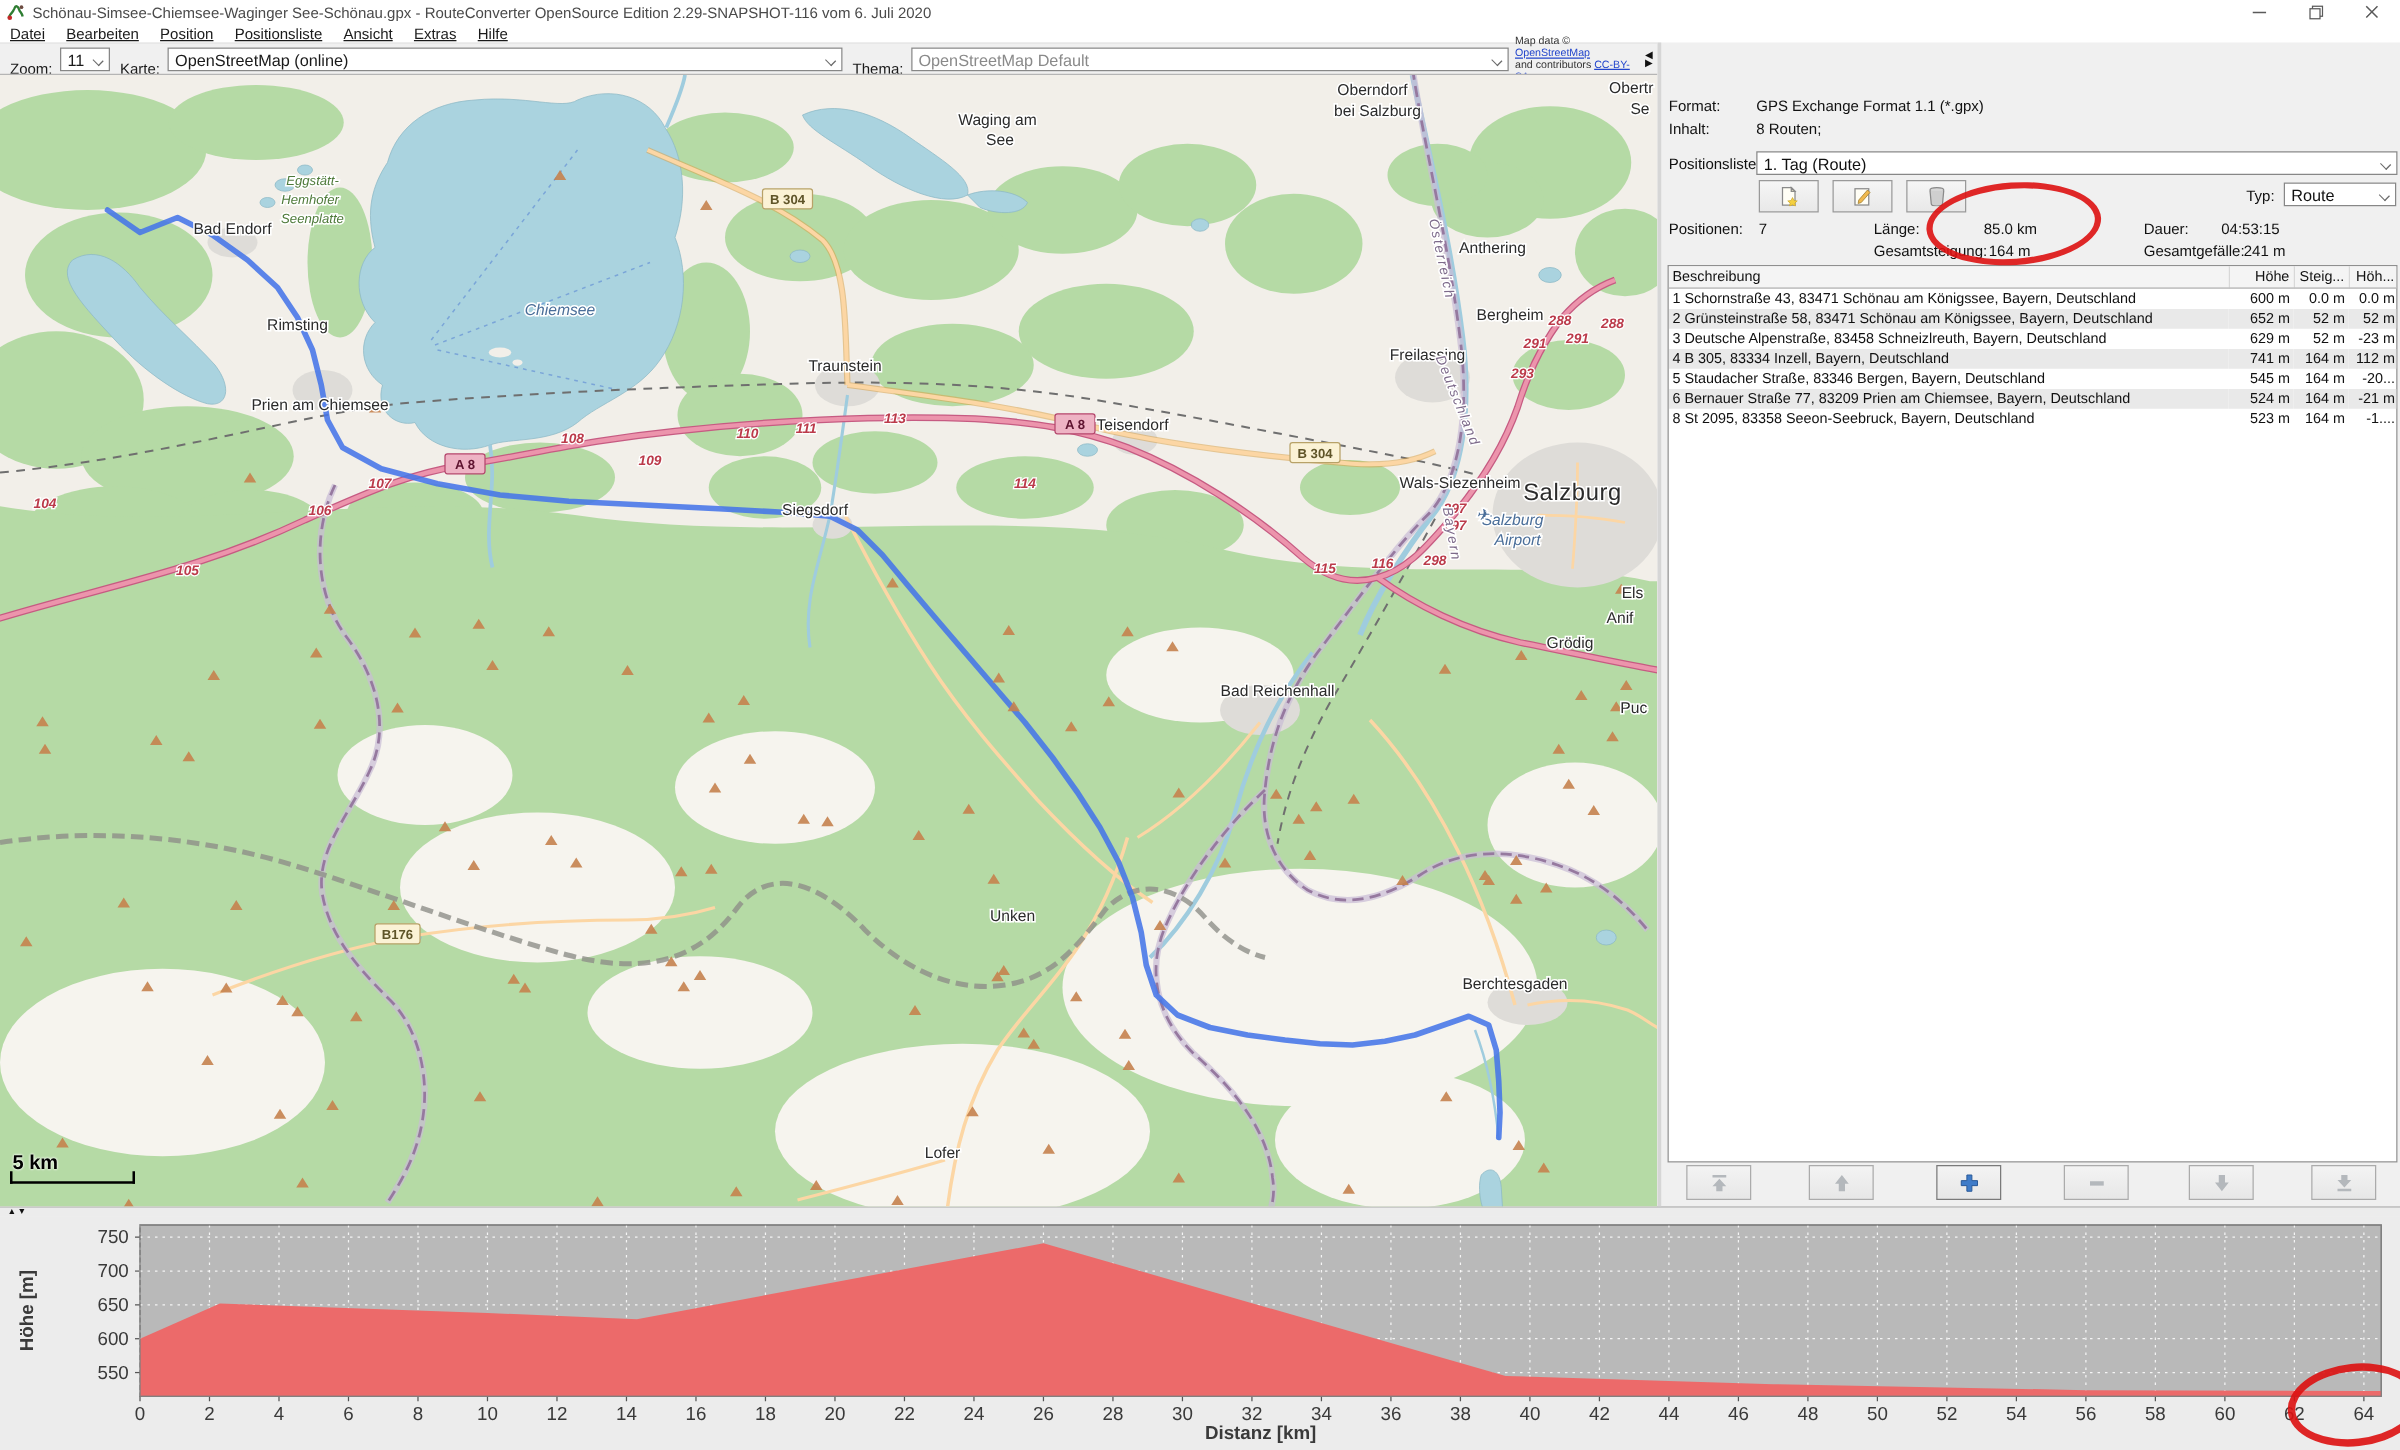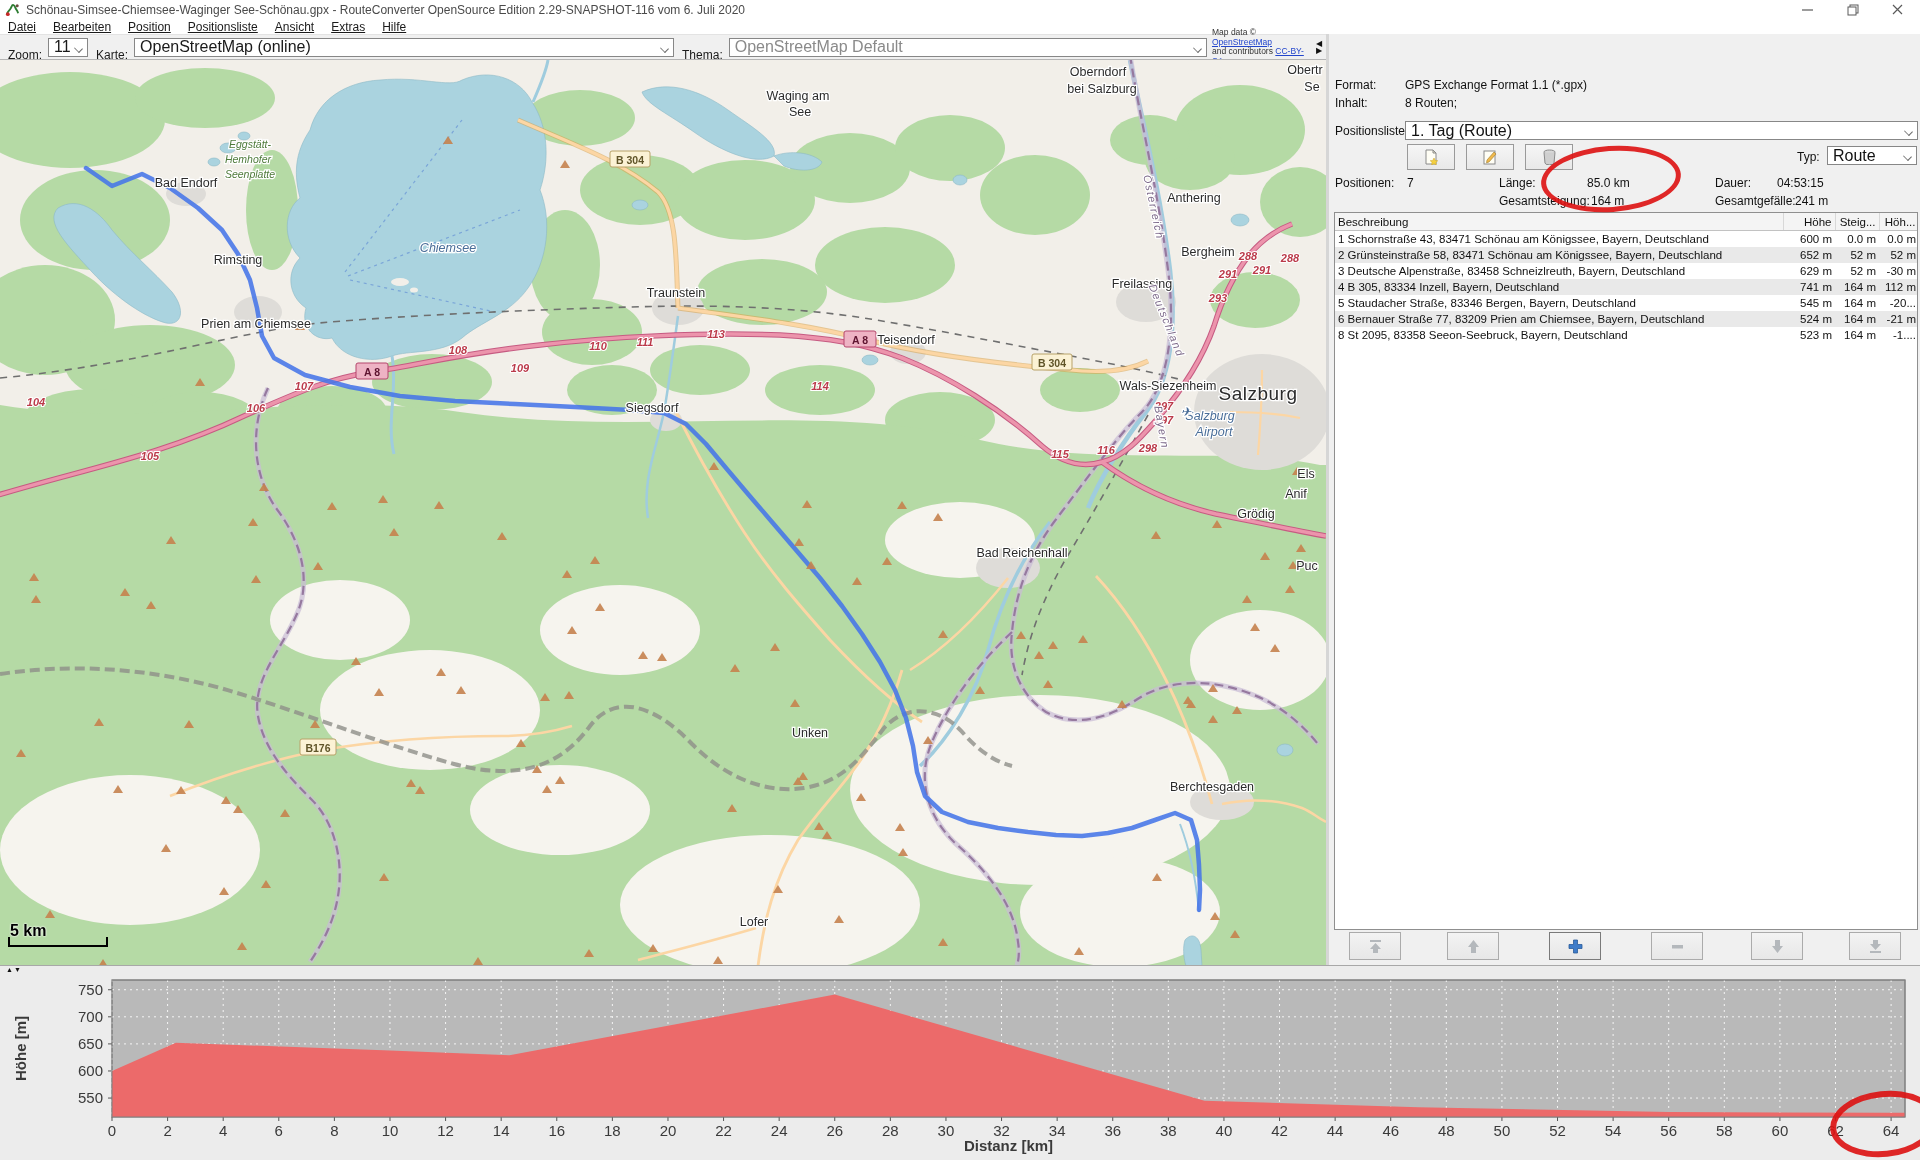--- a/index.html
+++ b/index.html
@@ -12,21 +12,21 @@
   .win-controls{margin-left:auto;display:flex;align-items:center;height:19px;}
   .win-btn{width:45px;height:19px;display:flex;align-items:center;justify-content:center;color:#5a5a5a;}
 
   
   .menubar{height:15px;display:flex;align-items:center;background:#ffffff;font-size:12px;color:#1a1a1a;padding-left:8px;gap:17px;text-decoration:underline;}
   .menubar span{cursor:default;}
 
   
   .toolbar{height:25px;width:1326px;background:#f0f0f0;display:flex;align-items:center;font-size:12px;color:#1a1a1a;border-top:1px solid #e3e3e3;box-sizing:border-box;}
   .toolbar label{margin:16px 6px 0 8px;}
-  .combo{height:19px;background:#fff;border:1px solid #878787;display:flex;align-items:center;padding:0 18px 0 5px;position:relative;box-sizing:border-box;font-size:16px;white-space:nowrap;}
+  .combo{height:19px;background:#fff;border:1px solid #878787;display:flex;align-items:flex-end;padding:0 18px 0 5px;position:relative;box-sizing:border-box;font-size:13px;white-space:nowrap;}
   .combo .chev{position:absolute;right:5px;top:6px;width:6px;height:6px;border-right:1.4px solid #6a6a6a;border-bottom:1.4px solid #6a6a6a;transform:rotate(45deg) scaleY(.8);}
   .combo.gray span{color:#8a8a8a;}
   .attrib{margin-left:auto;font-size:8.5px;line-height:9.5px;color:#333;text-align:left;width:100px;}
   .attrib a{color:#2245cc;text-decoration:underline;}
   .split-arrows{width:14px;font-size:8px;color:#111;line-height:7px;text-align:center;}
 
   
   .main{display:flex;height:931px;position:relative;}
   .left-col{width:1326px;display:flex;flex-direction:column;}
   .map-wrap{position:relative;width:1326px;height:906px;background:#f2efe9;border-top:1px solid #b5b5b5;box-sizing:border-box;overflow:hidden;}
@@ -452,21 +452,21 @@
               <tr>
                 <td>2 Grünsteinstraße 58, 83471 Schönau am Königssee, Bayern, Deutschland</td>
                 <td class="num">652 m</td>
                 <td class="num">52 m</td>
                 <td class="num">52 m</td>
               </tr>
               <tr>
                 <td>3 Deutsche Alpenstraße, 83458 Schneizlreuth, Bayern, Deutschland</td>
                 <td class="num">629 m</td>
                 <td class="num">52 m</td>
-                <td class="num">-30 m</td>
+                <td class="num">-23 m</td>
               </tr>
               <tr>
                 <td>4 B 305, 83334 Inzell, Bayern, Deutschland</td>
                 <td class="num">741 m</td>
                 <td class="num">164 m</td>
                 <td class="num">112 m</td>
               </tr>
               <tr>
                 <td>5 Staudacher Straße, 83346 Bergen, Bayern, Deutschland</td>
                 <td class="num">545 m</td>

